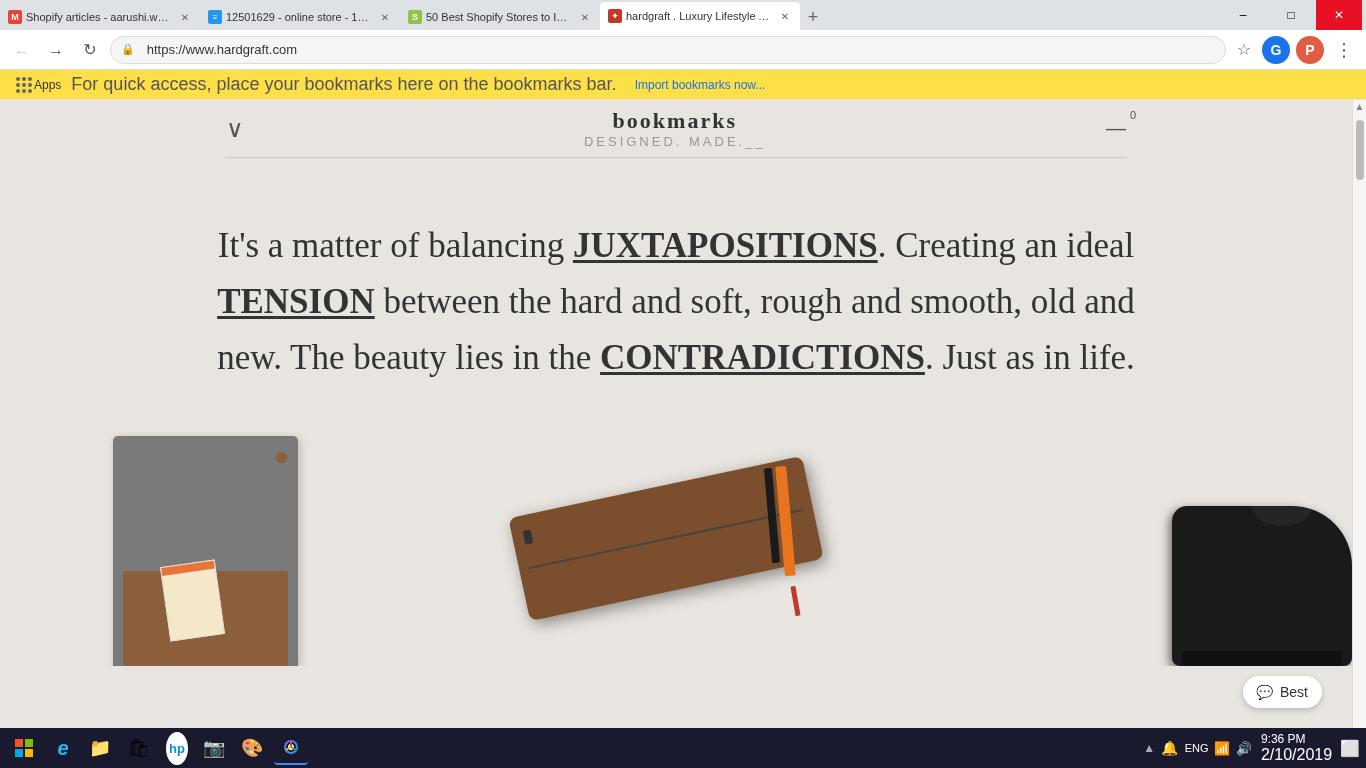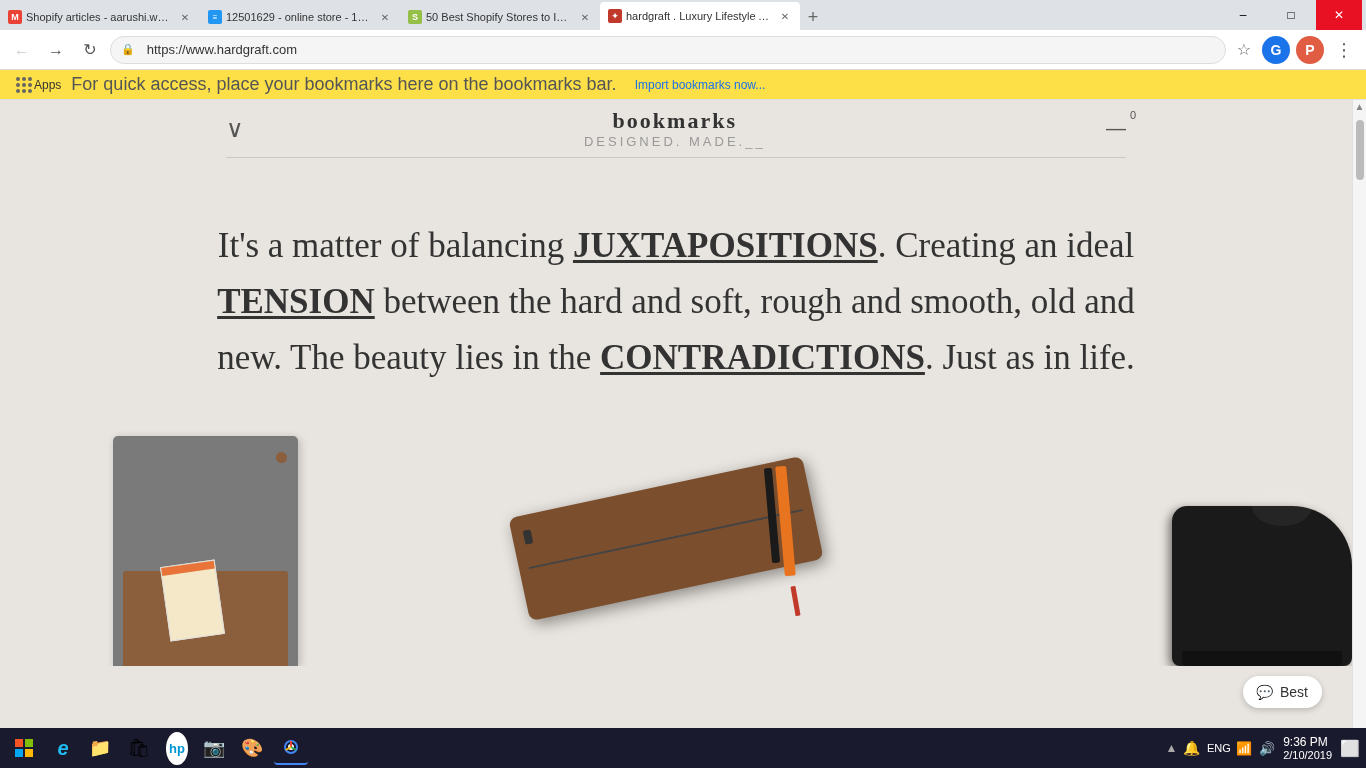--- a/index.html
+++ b/index.html
@@ -262,21 +262,21 @@
       align-items: center;
       gap: 8px;
       color: white;
       font-size: 11px;
     }
     .taskbar-time {
       text-align: left;
       color: white;
     }
     .taskbar-time-main { font-size: 12px; }
-    .taskbar-time-date { font-size: 11px; }
+    .taskbar-time-date { font-size: 16px; }
     .sys-icons {
       display: flex;
       align-items: center;
       gap: 6px;
     }
 
     
     .favicon-gmail { background: #ea4335; color: white; font-size: 9px; border-radius: 2px; width: 14px; height: 14px; display: flex; align-items: center; justify-content: center; font-weight: bold; }
     .favicon-wpc { background: #2196F3; color: white; font-size: 9px; border-radius: 2px; width: 14px; height: 14px; display: flex; align-items: center; justify-content: center; font-weight: bold; }
     .favicon-shopify { background: #96bf48; color: white; font-size: 9px; border-radius: 2px; width: 14px; height: 14px; display: flex; align-items: center; justify-content: center; font-weight: bold; }

